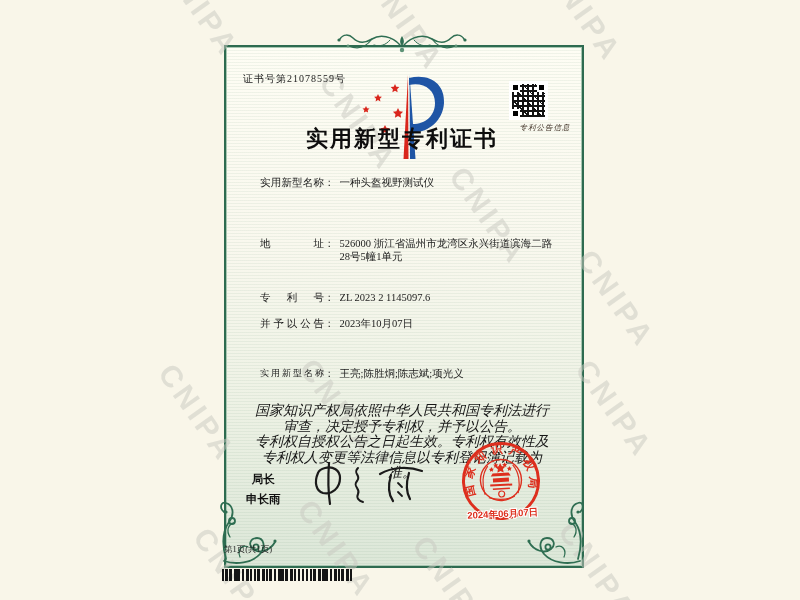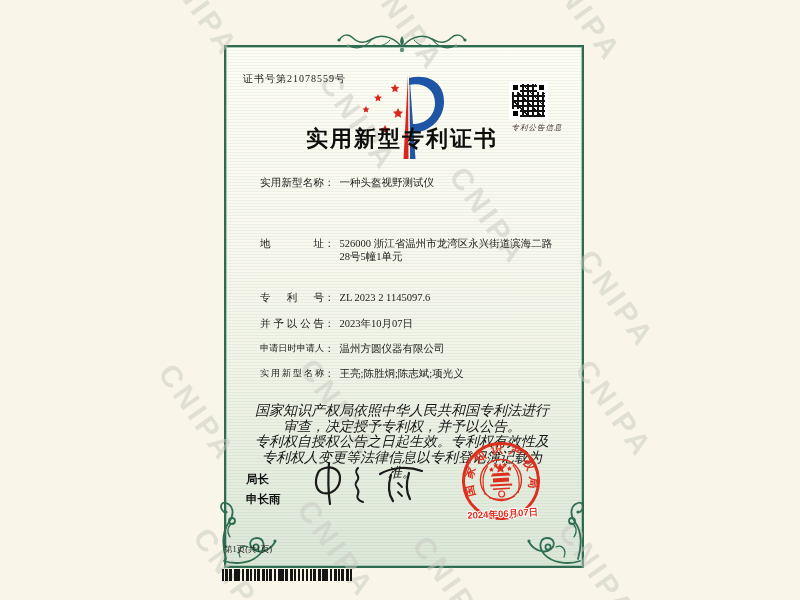--- a/index.html
+++ b/index.html
@@ -28,40 +28,40 @@
   .qr{position:absolute;left:286px;top:37px;width:37px;height:37px;background:#fff;
       outline:1px solid #fff;}
   .qr .noise{position:absolute;inset:2px;opacity:.92;
       background:
         repeating-linear-gradient(90deg,#000 0 2px,transparent 2px 5px),
         repeating-linear-gradient(0deg,#000 0 2px,transparent 2px 5px),
         repeating-linear-gradient(45deg,transparent 0 3px,#000 3px 4px,transparent 4px 9px);}
   .finder{position:absolute;width:9px;height:9px;background:#000;box-shadow:inset 0 0 0 2px #fff;}
   .finder::after{content:"";position:absolute;inset:3px;background:#000;}
   .f-tl{left:1px;top:1px}.f-tr{right:1px;top:1px}.f-bl{left:1px;bottom:1px}
-  .qrcap{position:absolute;left:270px;top:78px;width:86px;text-align:center;
+  .qrcap{position:absolute;left:278px;top:78px;width:86px;text-align:center;
          font-size:7.5px;font-style:italic;color:#3c2e22;letter-spacing:1px;}
 
   
   .row{position:absolute;left:24px;font-size:10.5px;color:#1c1c1c;white-space:nowrap;margin-left:12px;}
   .flabel{display:inline-block;width:64px;text-align:justify;text-align-last:justify;
           vertical-align:top;}
   .flabel.small{font-size:9px;width:64px;}
   .fval{margin-left:5px;}
   .col2{position:absolute;left:200px;top:0;}
   .col2 .flabel{width:55px;}
   .wrapval{display:inline-block;width:222px;white-space:normal;line-height:13px;
            vertical-align:top;margin-left:5px;}
 
   .legal{position:absolute;left:26px;right:26px;top:358px;text-align:center;
          font-size:14px;font-style:italic;line-height:15.5px;color:#161616;}
 
   .director{position:absolute;left:22px;top:424px;
             font-family:"Liberation Sans",sans-serif;font-weight:bold;
-            font-size:11.5px;color:#111;line-height:20px;}
+            font-size:11.5px;color:#111;line-height:20px;text-align:center;}
 
   .pagefoot{position:absolute;left:0;right:0;top:499px;text-align:left;
             font-size:8.5px;color:#222;}
 
   .sig{position:absolute;left:72px;top:402px;}
   .seal{position:absolute;left:232px;top:391px;transform:rotate(-3deg);}
 
   .ornament-top{position:absolute;left:110px;top:-14px;}
   .flourish{position:absolute;}
   .fl-bl{left:-4px;top:432px;}
@@ -172,23 +172,20 @@
 
 
     <div class="row" style="top:246px;right:0">
       <span class="flabel">专利号</span><span>：</span><span class="fval">ZL 2023 2 1145097.6</span>
     </div>
 
     <div class="row" style="top:272px;right:0">
       <span class="flabel">并予以公告</span><span>：</span><span class="fval">2023年10月07日</span>
     </div>
 
-    <div class="row" style="top:297px">
-      <span class="flabel small">申请日时申请人</span><span>：</span><span class="fval">温州方圆仪器有限公司</span>
-    </div>
 
     <div class="row" style="top:322px">
       <span class="flabel small">实用新型名称</span><span>：</span><span class="fval">王亮;陈胜烔;陈志斌;项光义</span>
     </div>
 
     <div class="legal">
       <div>国家知识产权局依照中华人民共和国专利法进行审查，决定授予专利权，并予以公告。</div>
       <div>专利权自授权公告之日起生效。专利权有效性及专利权人变更等法律信息以专利登记簿记载为准。</div>
     </div>
 

